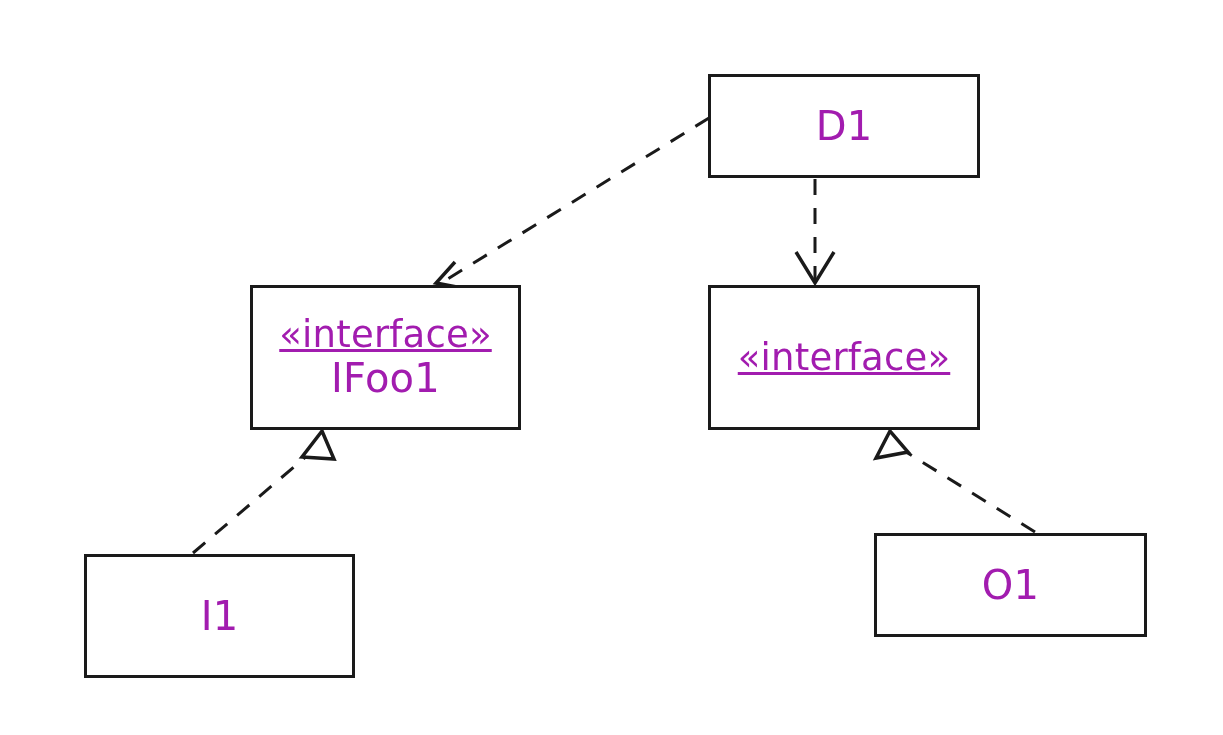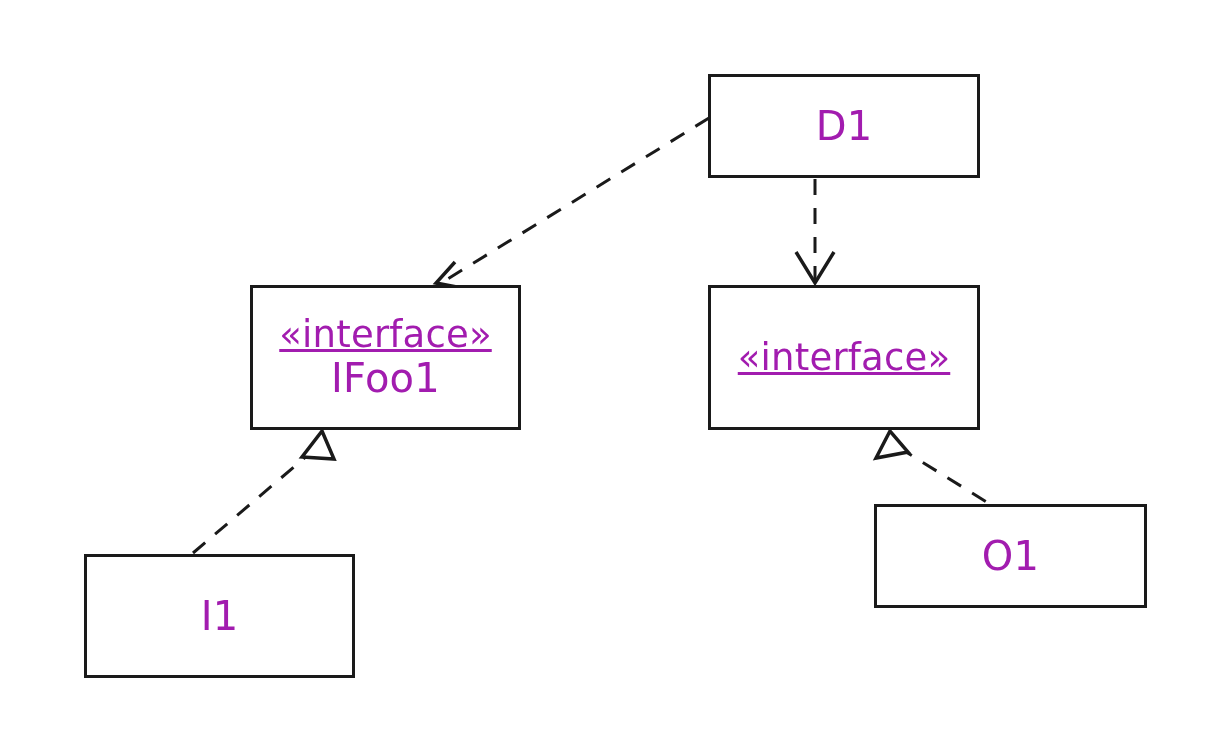--- a/index.html
+++ b/index.html
@@ -91,17 +91,17 @@
   </div>
 
   <div class="node" style="left:708px; top:285px; width:272px; height:145px;">
     <div class="node-line stereotype">«interface»</div>
   </div>
 
   <div class="node simple" style="left:84px; top:554px; width:271px; height:124px;">
     <div class="node-line name">I1</div>
   </div>
 
-  <div class="node simple" style="left:874px; top:504px; width:273px; height:104px;">
+  <div class="node simple" style="left:874px; top:533px; width:273px; height:104px;">
     <div class="node-line name">O1</div>
   </div>
 
 </div>
 
 </body></html>

